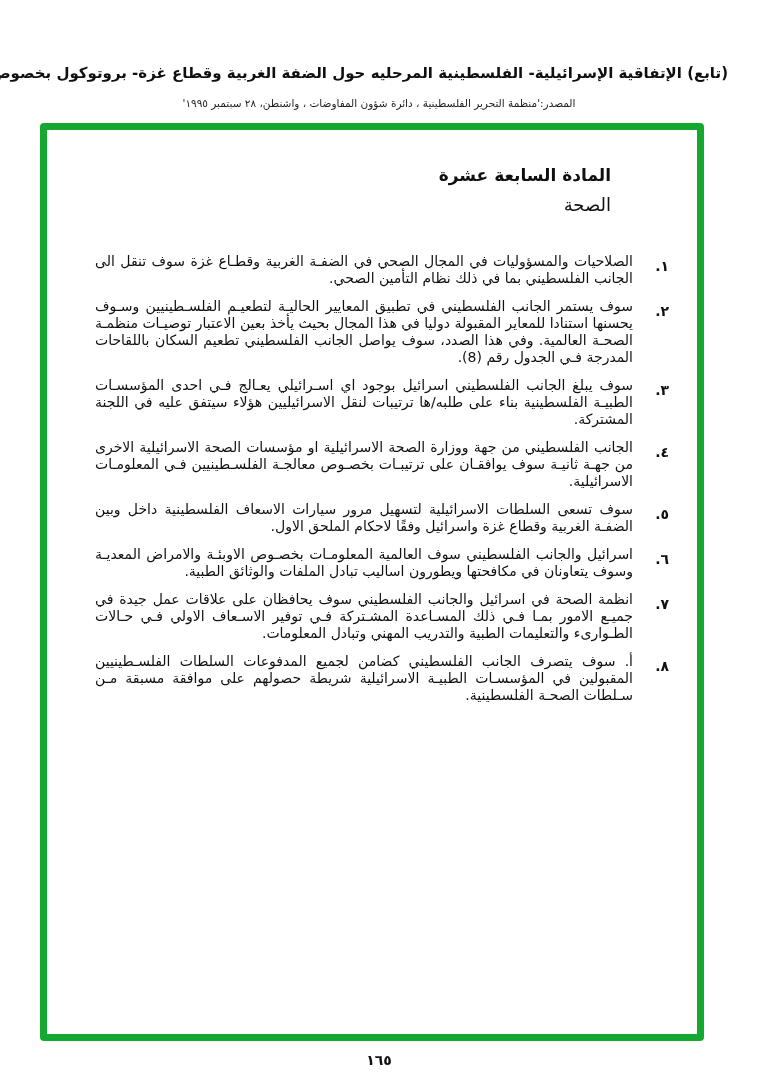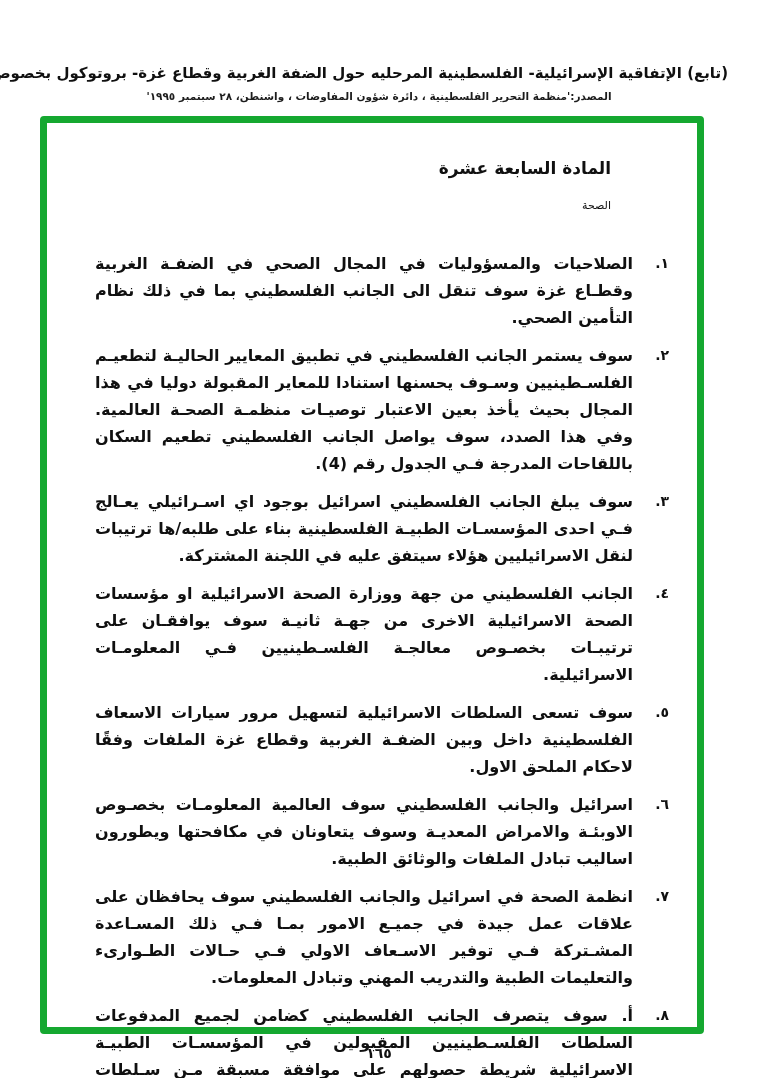--- a/index.html
+++ b/index.html
@@ -24,23 +24,23 @@
     text-align: center;
     padding: 0 30px;
   }
   .header-line1 {
     font-size: 15px;
     font-weight: 700;
     line-height: 1.5;
     white-space: nowrap;
   }
   .header-line2 {
-    margin-top: 5px;
+    margin-top: 12px;
     font-size: 10.5px;
-    font-weight: 700;
+    font-weight: 400;
     color: #1c1c1c;
   }
   
   .green-frame {
     margin-top: 14px;
     margin-left: 40px;
     width: 664px;
     height: 918px;
     border: 7px solid var(--frame-green, #15a830);
     border-radius: 4px;
@@ -50,46 +50,46 @@
   
   .article { direction: rtl; }
   .article-title {
     font-size: 17px;
     font-weight: 700;
     margin-left: 0;
     margin-right: 58px;
     line-height: 1.4;
   }
   .article-subtitle {
-    font-size: 11px;
+    font-size: 18px;
     font-weight: 400;
     margin-right: 58px;
-    margin-top: 19px;
+    margin-top: 7px;
   }
   .clauses {
     list-style: none;
     margin-top: 38px;
   }
   .clause {
     display: flex;
     direction: rtl;
     margin-bottom: 11px;
   }
   .clause-num {
     flex: 0 0 36px;
     font-size: 14px;
     font-weight: 700;
     line-height: 27px;
     white-space: nowrap;
   }
   .clause-text {
     flex: 1 1 auto;
-    font-size: 16px;
-    font-weight: 700;
-    line-height: 27px;
+    font-size: 14px;
+    font-weight: 400;
+    line-height: 17px;
     text-align: justify;
     text-justify: inter-word;
   }
   
   .page-footer {
     text-align: center;
     margin-top: 9px;
   }
   .page-number {
     display: inline-block;
@@ -115,33 +115,33 @@
       <h1 class="article-title">المادة السابعة عشرة</h1>
       <div class="article-subtitle">الصحة</div>
 
       <ol class="clauses">
         <li class="clause">
           <span class="clause-num">١.</span>
           <span class="clause-text">الصلاحيات والمسؤوليات في المجال الصحي في الضفـة الغربية وقطـاع غزة سوف تنقل الى الجانب الفلسطيني بما في ذلك نظام التأمين الصحي.</span>
         </li>
         <li class="clause">
           <span class="clause-num">٢.</span>
-          <span class="clause-text">سوف يستمر الجانب الفلسطيني في تطبيق المعايير الحاليـة لتطعيـم الفلسـطينيين وسـوف يحسنها استنادا للمعاير المقبولة دوليا في هذا المجال بحيث يأخذ بعين الاعتبار توصيـات منظمـة الصحـة العالمية. وفي هذا الصدد، سوف يواصل الجانب الفلسطيني تطعيم السكان باللقاحات المدرجة فـي الجدول رقم (4).</span>
+          <span class="clause-text">سوف يستمر الجانب الفلسطيني في تطبيق المعايير الحاليـة لتطعيـم الفلسـطينيين وسـوف يحسنها استنادا للمعاير المقبولة دوليا في هذا المجال بحيث يأخذ بعين الاعتبار توصيـات منظمـة الصحـة العالمية. وفي هذا الصدد، سوف يواصل الجانب الفلسطيني تطعيم السكان باللقاحات المدرجة فـي الجدول رقم (8).</span>
         </li>
         <li class="clause">
           <span class="clause-num">٣.</span>
           <span class="clause-text">سوف يبلغ الجانب الفلسطيني اسرائيل بوجود اي اسـرائيلي يعـالج فـي احدى المؤسسـات الطبيـة الفلسطينية بناء على طلبه/ها ترتيبات لنقل الاسرائيليين هؤلاء سيتفق عليه في اللجنة المشتركة.</span>
         </li>
         <li class="clause">
           <span class="clause-num">٤.</span>
           <span class="clause-text">الجانب الفلسطيني من جهة ووزارة الصحة الاسرائيلية او مؤسسات الصحة الاسرائيلية الاخرى من جهـة ثانيـة سوف يوافقـان على ترتيبـات بخصـوص معالجـة الفلسـطينيين فـي المعلومـات الاسرائيلية.</span>
         </li>
         <li class="clause">
           <span class="clause-num">٥.</span>
-          <span class="clause-text">سوف تسعى السلطات الاسرائيلية لتسهيل مرور سيارات الاسعاف الفلسطينية داخل وبين الضفـة الغربية وقطاع غزة الملفات وفقًا لاحكام الملحق الاول.</span>
+          <span class="clause-text">سوف تسعى السلطات الاسرائيلية لتسهيل مرور سيارات الاسعاف الفلسطينية داخل وبين الضفـة الغربية وقطاع غزة واسرائيل وفقًا لاحكام الملحق الاول.</span>
         </li>
         <li class="clause">
           <span class="clause-num">٦.</span>
           <span class="clause-text">اسرائيل والجانب الفلسطيني سوف العالمية المعلومـات بخصـوص الاوبئـة والامراض المعديـة وسوف يتعاونان في مكافحتها ويطورون اساليب تبادل الملفات والوثائق الطبية.</span>
         </li>
         <li class="clause">
           <span class="clause-num">٧.</span>
           <span class="clause-text">انظمة الصحة في اسرائيل والجانب الفلسطيني سوف يحافظان على علاقات عمل جيدة في جميـع الامور بمـا فـي ذلك المسـاعدة المشـتركة فـي توفير الاسـعاف الاولي فـي حـالات الطـوارىء والتعليمات الطبية والتدريب المهني وتبادل المعلومات.</span>
         </li>
         <li class="clause">

